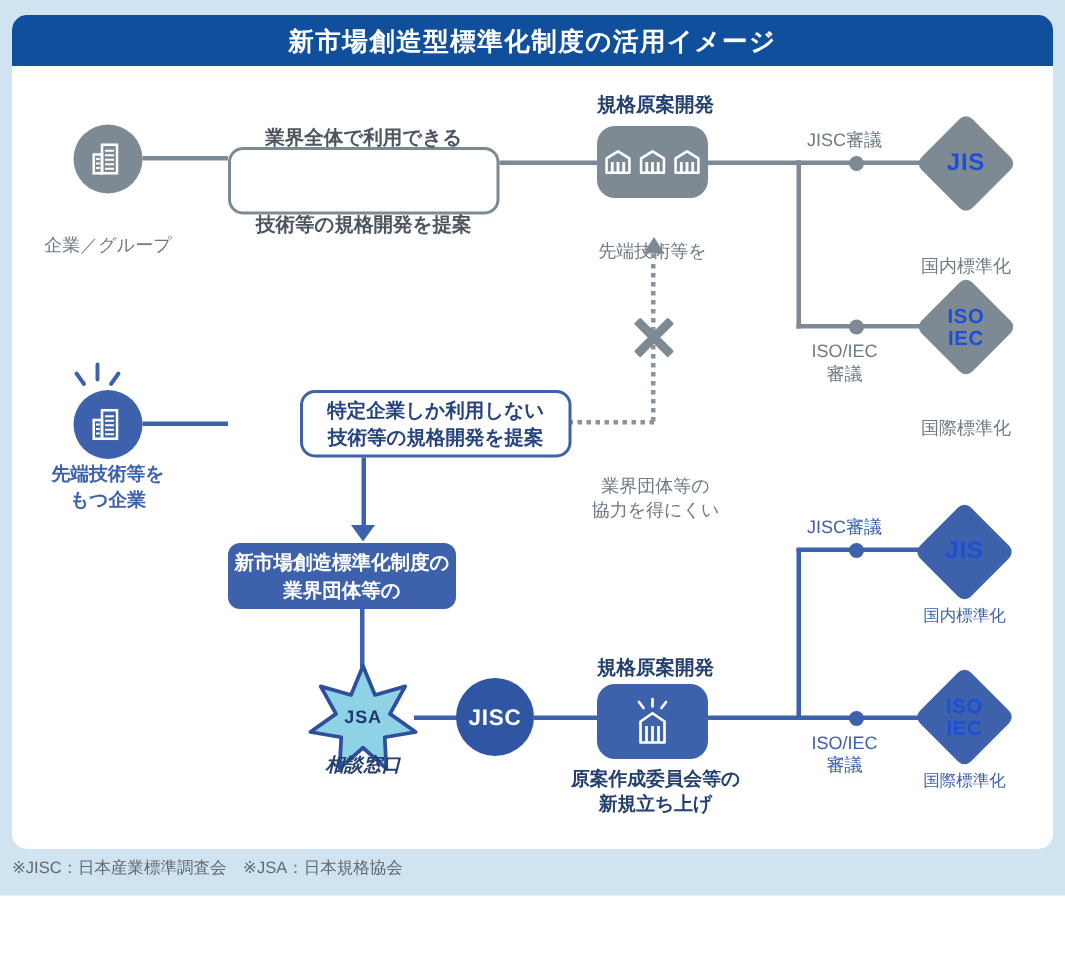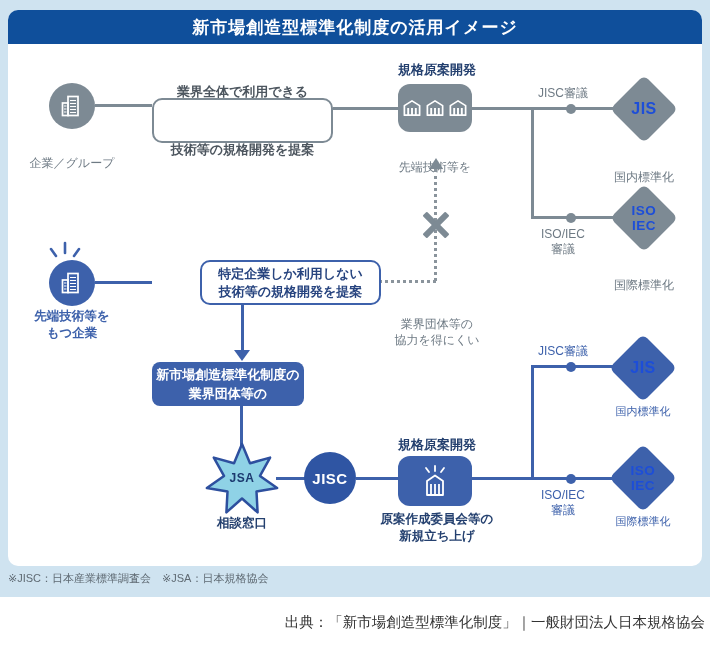--- a/index.html
+++ b/index.html
@@ -172,21 +172,21 @@
     <div>新市場創造標準化制度の</div>
     <div>業界団体等の</div>
   </div>
 
   <div class="abs vline bfill" style="left:240px;top:406px;height:42px;"></div>
 
   <svg class="abs" style="left:202px;top:440px;" width="80" height="80" viewBox="0 0 80 80">
     <polygon points="40,4 48,23.3 68.1,17.6 58,35.9 75.1,48 54.5,51.5 55.6,72.4 40,58.5 24.4,72.4 25.5,51.5 4.9,48 22,35.9 11.8,17.6 32,23.3" fill="#8fd2e6" stroke="#2d4f9e" stroke-width="2.5" stroke-linejoin="round"></polygon>
   </svg>
   <div class="abs star-text" style="left:202px;top:438px;width:80px;height:80px;">JSA</div>
-  <div class="abs bcaption" style="left:192px;top:515px;width:100px;">相談窓口</div>
+  <div class="abs bcaption" style="left:192px;top:502px;width:100px;font-style:italic;">相談窓口</div>
 
   <div class="abs hline bfill" style="left:276px;top:477px;width:30px;"></div>
   <div class="abs circle jisc-circle" style="left:304px;top:452px;width:52px;height:52px;">
     <span>JISC</span>
   </div>
 
   <div class="abs hline bfill" style="left:356px;top:477px;width:42px;"></div>
 
   <div class="abs heading" style="left:385px;top:436px;width:104px;">規格原案開発</div>
   <div class="abs orgbox bfill" style="left:398px;top:456px;width:74px;height:50px;border-radius:12px;">
@@ -222,15 +222,14 @@
     <div>審議</div>
   </div>
   <div class="abs diamond d-blue" style="left:619px;top:454px;"></div>
   <div class="abs dlabel two" style="left:609px;top:444px;">
     <div>ISO</div>
     <div>IEC</div>
   </div>
   <div class="abs blabel" style="left:603px;top:514px;width:80px;">国際標準化</div>
 
   <div class="abs footnote" style="left:8px;top:571px;">※JISC：日本産業標準調査会　※JSA：日本規格協会</div>
-  <div class="abs source" style="left:0px;top:613px;width:705px;">出典：「新市場創造型標準化制度」｜一般財団法人日本規格協会</div>
 
 </div>
 
 </body></html>

